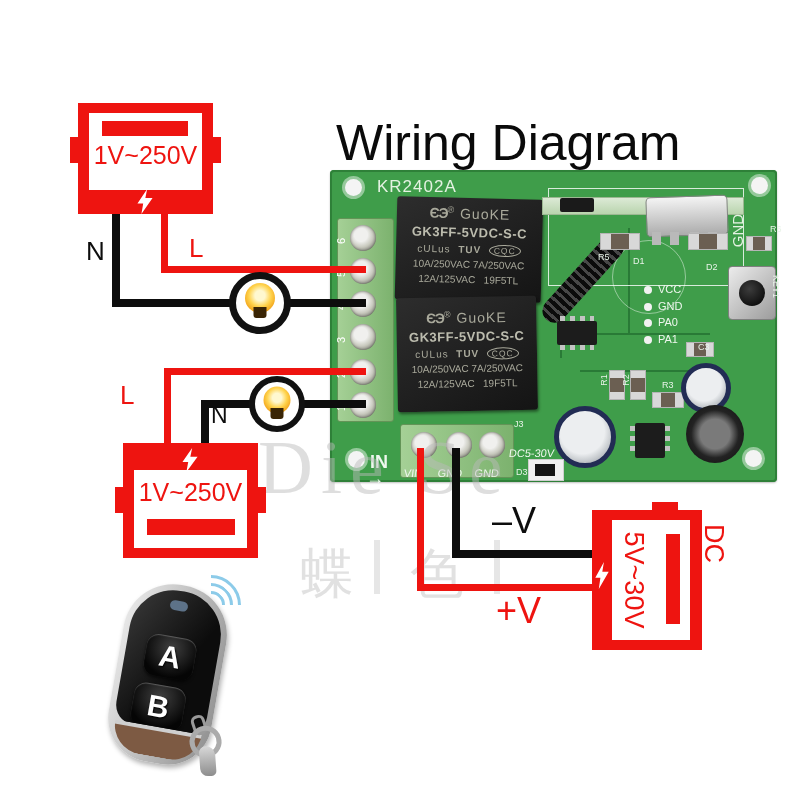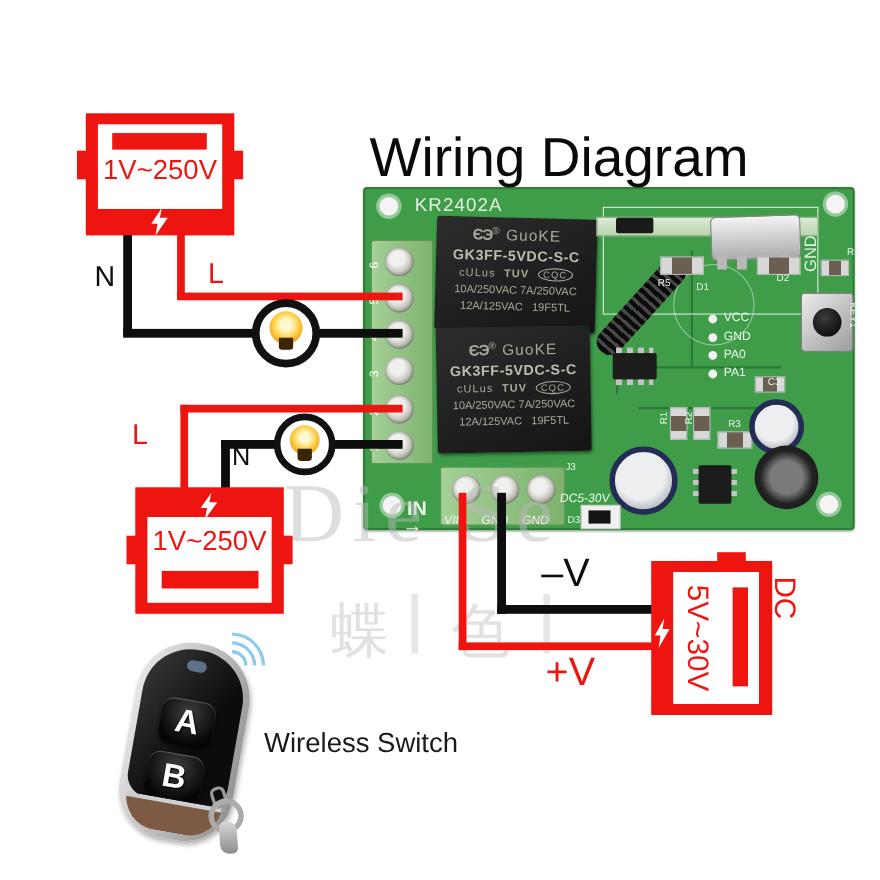--- a/index.html
+++ b/index.html
@@ -171,21 +171,21 @@
     <div class="abs coil" style="left:290px;top:56px;"></div>
 
     <div class="abs silk rotm90" style="left:377px;top:52px;width:60px;font-size:15px;text-align:center;">GND</div>
 
     <div class="abs smd" style="left:270px;top:63px;width:38px;height:15px;"></div>
     <div class="abs smd" style="left:358px;top:63px;width:38px;height:15px;"></div>
     <div class="abs smd" style="left:416px;top:66px;width:24px;height:13px;"></div>
     <div class="abs tinylabel" style="left:440px;top:54px;">R6</div>
     <div class="abs tinylabel" style="left:268px;top:82px;">R5</div>
     <div class="abs tinylabel" style="left:303px;top:86px;">D1</div>
-    <div class="abs tinylabel" style="left:376px;top:77px;">D2</div>
+    <div class="abs tinylabel" style="left:376px;top:92px;">D2</div>
 
     <div class="abs pbtn" style="left:398px;top:96px;width:46px;height:52px;">
       <div class="dot"></div>
     </div>
     <div class="abs tinylabel rot90" style="left:428px;top:118px;width:36px;">KEY1</div>
 
     <div class="abs pad" style="left:314px;top:116px;"></div>
     <div class="abs pad" style="left:314px;top:133px;"></div>
     <div class="abs pad" style="left:314px;top:149px;"></div>
     <div class="abs pad" style="left:314px;top:166px;"></div>
@@ -298,15 +298,14 @@
     <div class="led"></div>
     <div class="rbtn" style="left:26px;top:52px;">A</div>
     <div class="rbtn" style="left:22px;top:102px;width:52px;height:44px;line-height:44px;">B</div>
     <div class="leather"></div>
   </div>
   <div class="abs" style="left:176px;top:722px;transform:rotate(-18deg);z-index:3;">
     <div class="abs clasp-link" style="left:14px;top:0;"></div>
     <div class="abs clasp-ring" style="left:6px;top:12px;"></div>
     <div class="abs clasp-hook" style="left:10px;top:32px;"></div>
   </div>
-  <div class="abs caption" style="left:240px;top:662px;">Wireless Switch</div>
 
 </div>
 
 </body></html>

